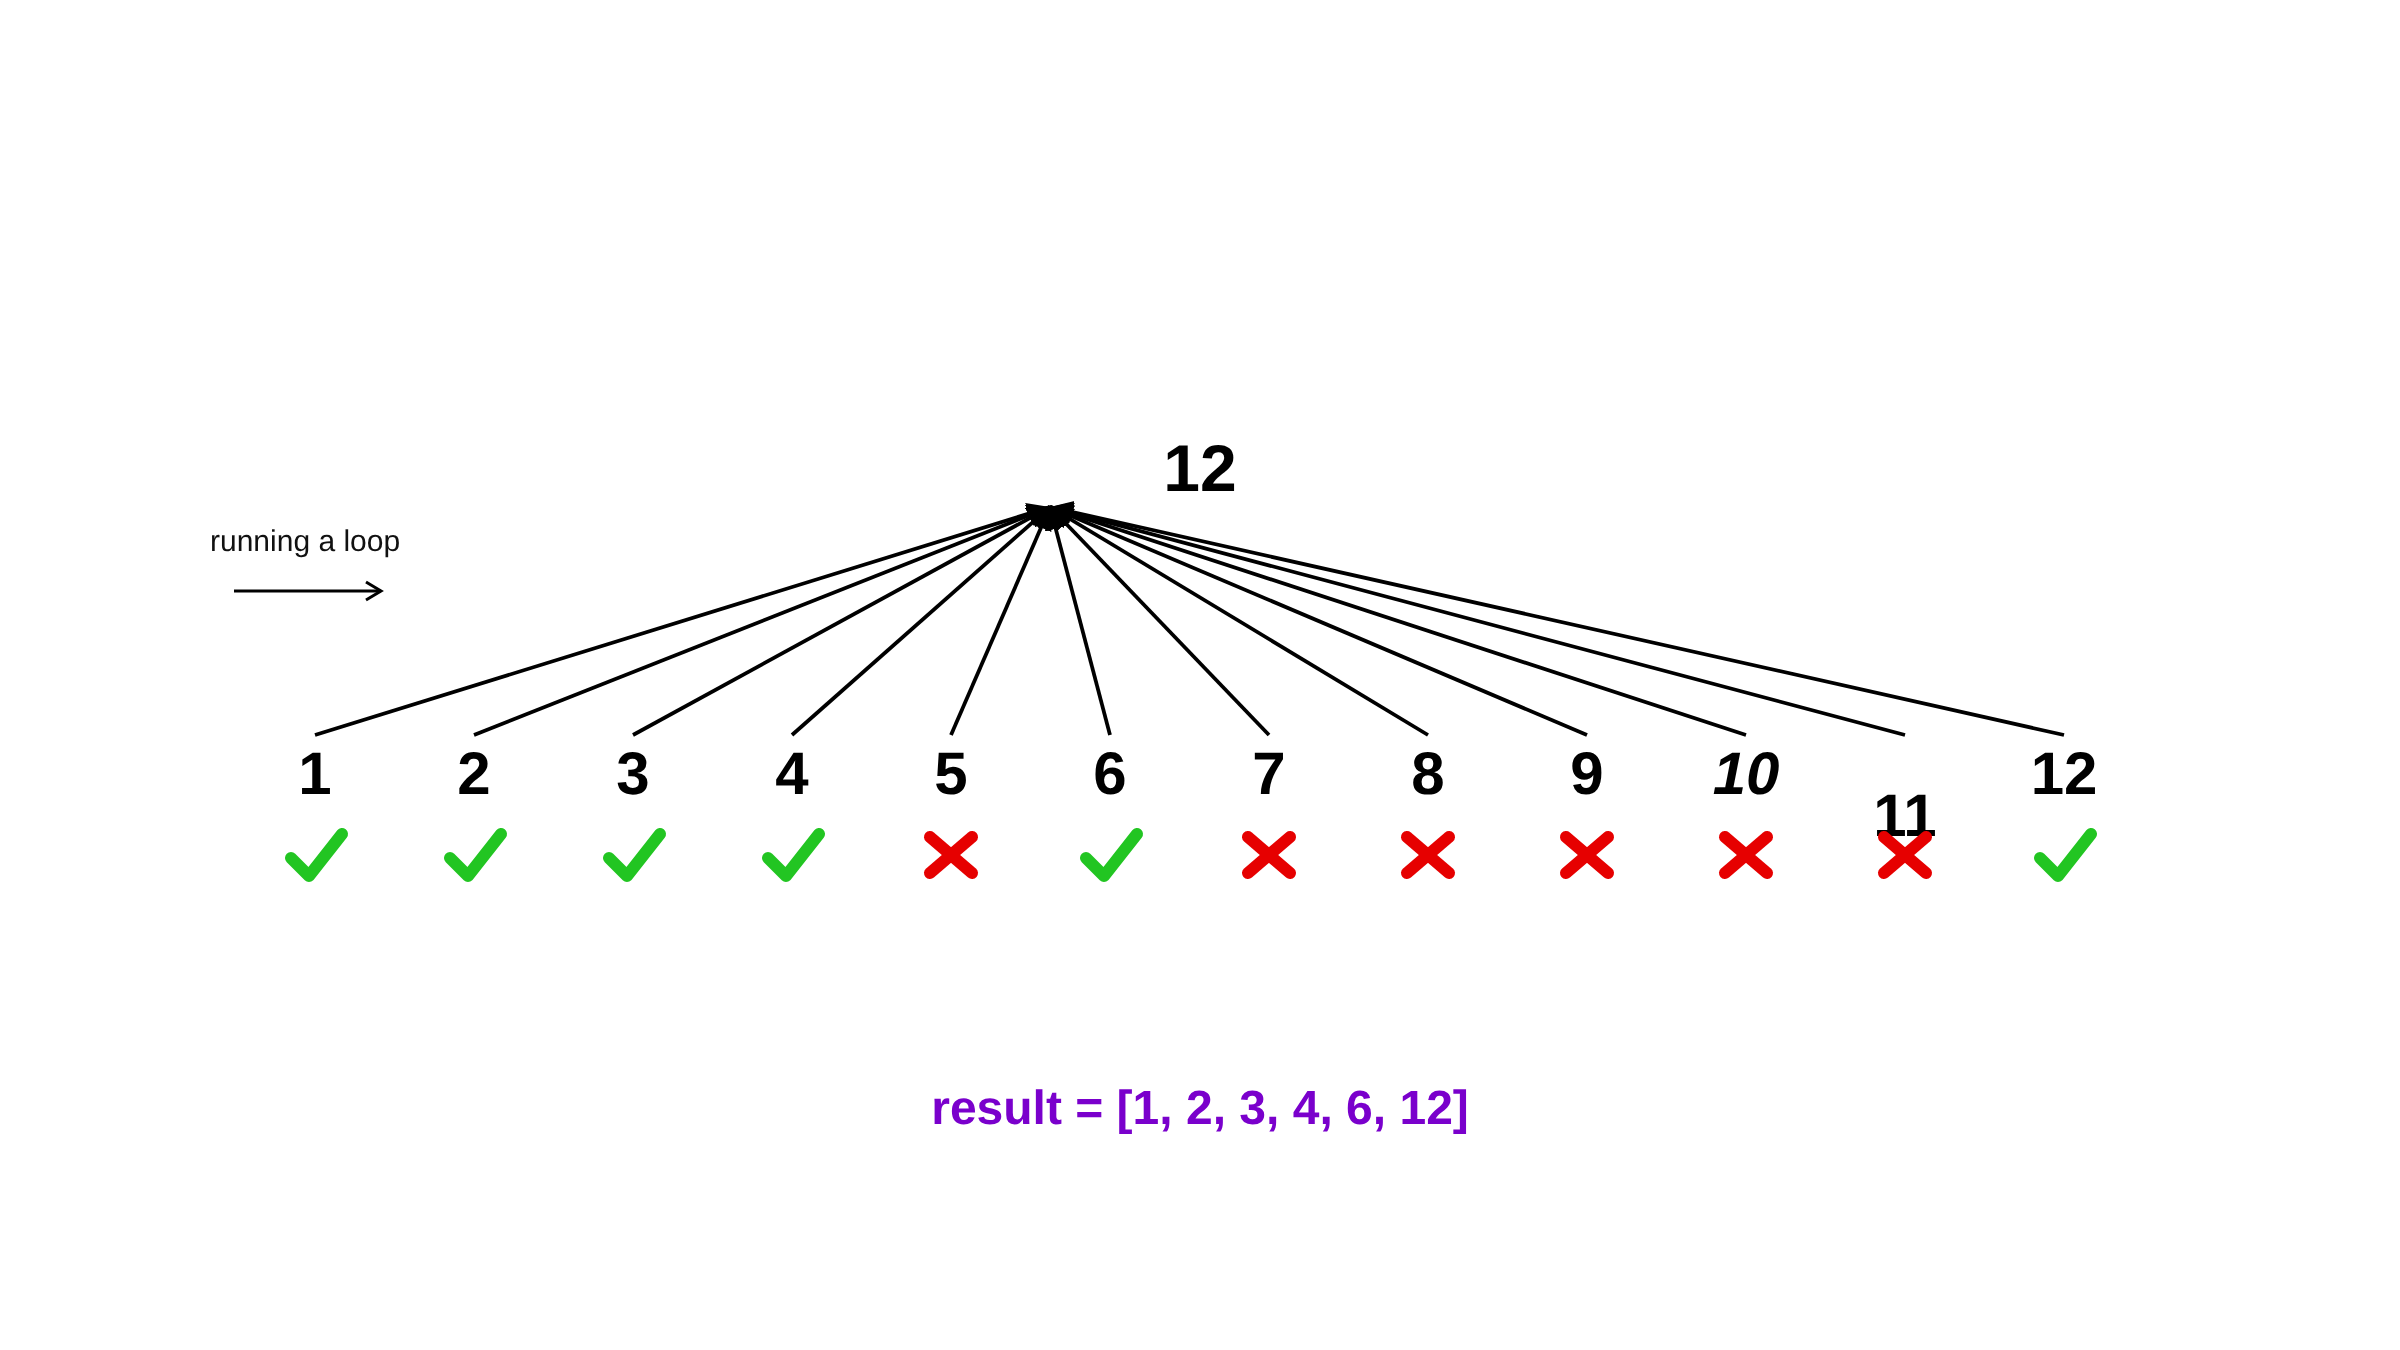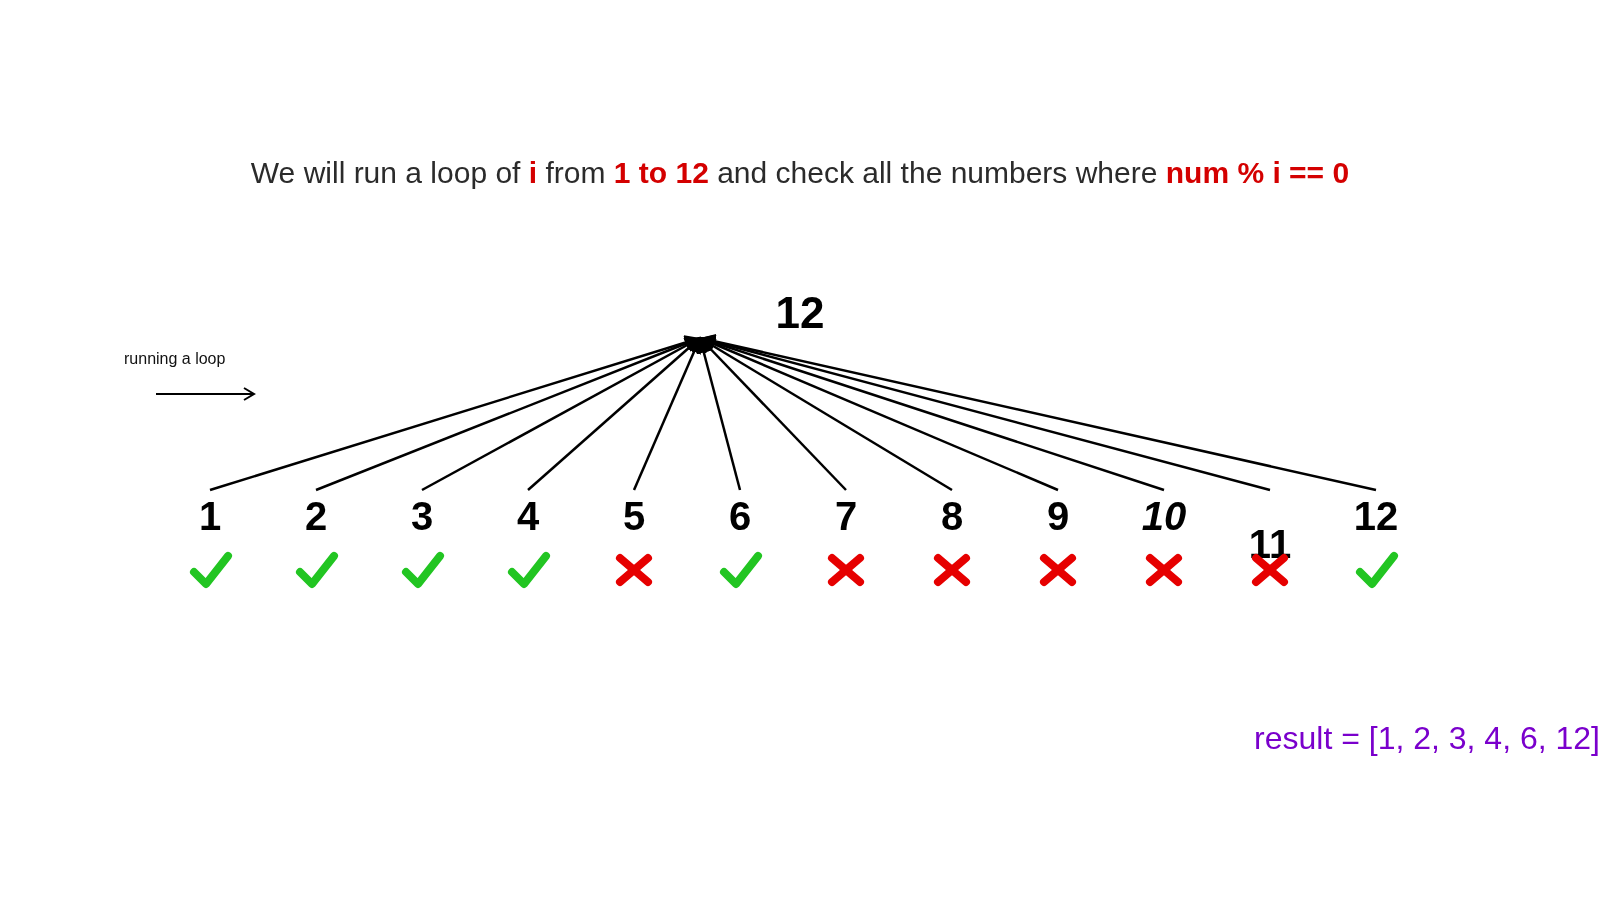--- a/index.html
+++ b/index.html
@@ -38,23 +38,23 @@
   .root-number {
     position: absolute;
     top: 288px;
     width: 100%;
     text-align: center;
     font-size: 44px;
     font-weight: 700;
   }
   .loop-label {
     position: absolute;
-    left: 124px;
+    left: 140px;
     top: 350px;
-    font-size: 16px;
+    font-size: 20px;
     color: #111;
   }
   .loop-arrow-svg {
     position: absolute;
     left: 154px;
     top: 384px;
   }
   .fan-svg {
     position: absolute;
     left: 0;
@@ -70,34 +70,31 @@
   }
   .mark {
     position: absolute;
     transform: translateX(-50%);
   }
   .mark svg { display: block; }
   .result {
     position: absolute;
     top: 720px;
     width: 100%;
-    text-align: right;
+    text-align: center;
     font-size: 32px;
-    font-weight: 400;
+    font-weight: 700;
     color: #7a00cc;
   }
 </style>
 </head>
 <body>
 
 <div class="stage">
 
-  <div class="subtitle">
-    <span>We will run a loop of </span><span class="em-red">i</span><span> from </span><span class="em-red">1 to 12</span><span> and check all the numbers where </span><span class="em-red">num % i == 0</span>
-  </div>
 
   <div class="root-number">12</div>
 
   <div class="loop-label">running a loop</div>
   <svg class="loop-arrow-svg" width="120" height="20" viewBox="0 0 120 20">
     <line x1="2" y1="10" x2="100" y2="10" stroke="#000" stroke-width="2"></line>
     <polyline points="90,4 100,10 90,16" fill="none" stroke="#000" stroke-width="2"></polyline>
   </svg>
 
   <svg class="fan-svg" id="fan-svg" width="1600" height="900">

